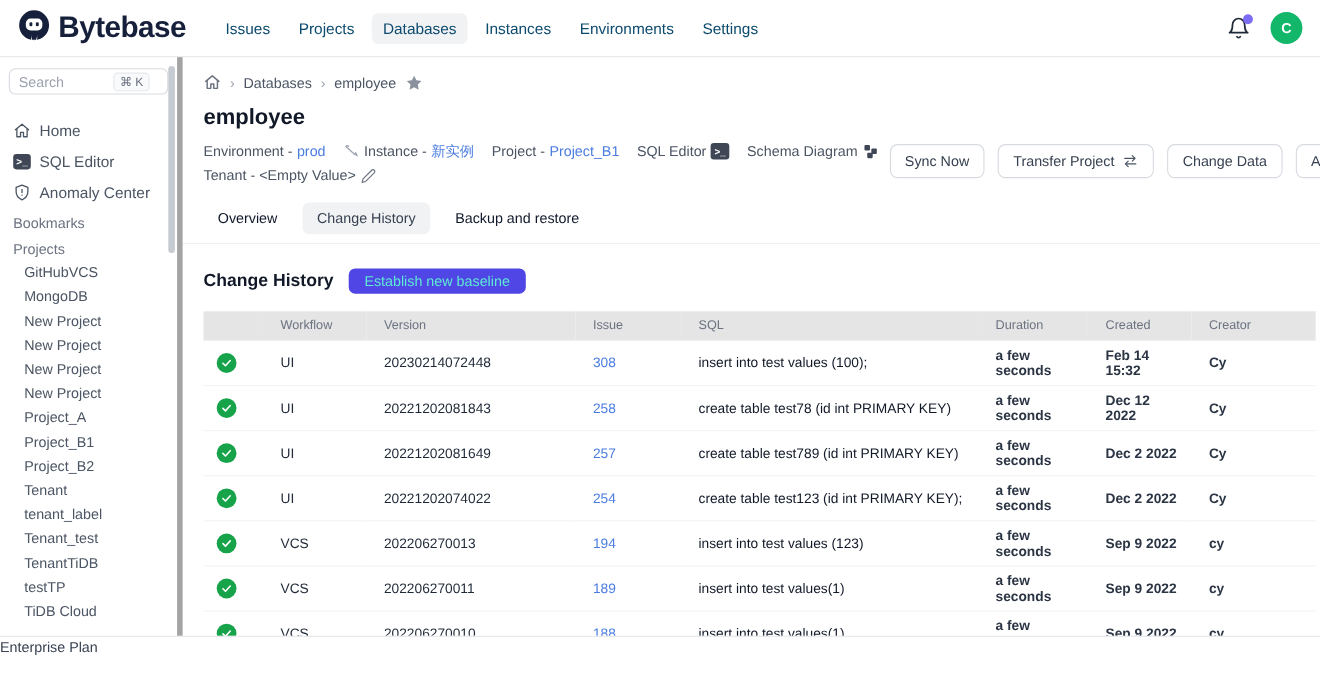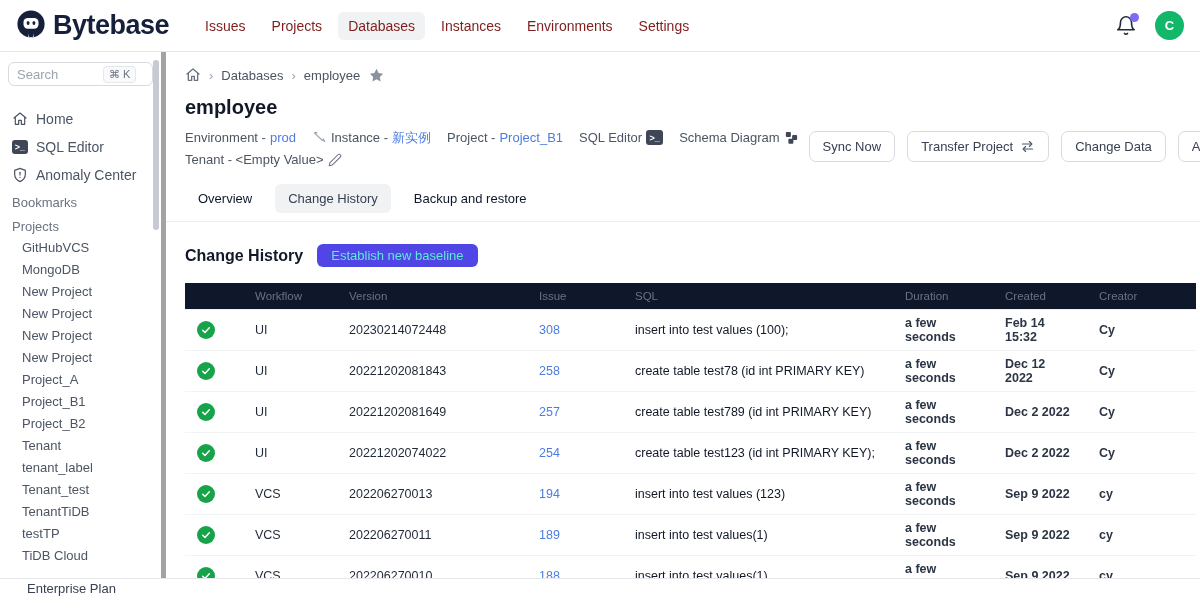--- a/index.html
+++ b/index.html
@@ -5,21 +5,21 @@
   * { margin:0; padding:0; box-sizing:border-box; }
   html,body { background:#fff; }
   body { font-family:"Liberation Sans", sans-serif; color:#374151; }
   #app { position:relative; width:1200px; height:613px; background:#fff; overflow:hidden; }
 
   
   .navbar { height:52px; display:flex; align-items:center; border-bottom:1px solid #e5e7eb; padding:0 16px; }
   .logo { display:flex; align-items:center; gap:7px; cursor:pointer; }
   .logo-text { font-size:27px; font-weight:bold; color:#16203a; letter-spacing:-0.5px; }
   .nav-links { display:flex; align-items:center; gap:6px; margin-left:26px; }
-  .nav-link { font-size:14px; color:#7f1d1d; padding:6px 10px; border-radius:6px; cursor:pointer; white-space:nowrap; }
+  .nav-link { font-size:14px; color:#0c4a6e; padding:6px 10px; border-radius:6px; cursor:pointer; white-space:nowrap; }
   .nav-link.active { background:#f1f2f4; }
   .nav-right { margin-left:auto; display:flex; align-items:center; gap:18px; }
   .bell-wrap { position:relative; width:22px; height:22px; cursor:pointer; }
   .bell-dot { position:absolute; top:-2px; right:-2px; width:9px; height:9px; border-radius:50%; }
   .avatar { width:29px; height:29px; border-radius:50%; color:#fff; font-size:13px; font-weight:bold;
             display:flex; align-items:center; justify-content:center; cursor:pointer; }
 
   
   .body-row { display:flex; height:545px; }
   .sidebar { position:relative; width:166px; border-right:5px solid #a3a3a3; padding:10px 8px 0 8px; flex-shrink:0; overflow:hidden; }
@@ -31,21 +31,21 @@
   .side-nav { margin-top:19px; }
   .side-item { display:flex; align-items:center; gap:8px; font-size:14px; color:#4b5563; padding:5px 4px; border-radius:6px; cursor:pointer; height:28px; }
   .side-item svg { flex-shrink:0; }
   .side-section { font-size:13px; color:#6b7280; padding:6px 4px 2px 4px; height:24px; }
   .proj-list { }
   .proj-item { font-size:13px; color:#4b5563; padding:3px 4px 3px 14px; height:22px; cursor:pointer; white-space:nowrap; overflow:hidden; text-overflow:ellipsis; }
   .archive-item { margin-top:10px; }
   .side-scrollthumb { position:absolute; top:8px; right:2px; width:6px; height:170px; background:#c6cad1; border-radius:3px; }
 
   .footerbar { position:absolute; left:0; bottom:0; width:100%; height:35px; border-top:1px solid #e5e7eb; background:#fff;
-               display:flex; align-items:flex-start; padding:2px 0 0 27px; font-size:13px; color:#374151; }
+               display:flex; align-items:flex-start; padding:2px 0 0 0; font-size:13px; color:#374151; }
 
   
   .main { flex:1; padding:12px 16px 0 19px; overflow:hidden; }
   .breadcrumb { display:flex; align-items:center; gap:8px; font-size:13px; color:#4b5563; height:22px; }
   .crumb-sep { color:#9ca3af; font-size:13px; }
   .crumb-link { cursor:pointer; }
   .page-title { font-size:20px; font-weight:bold; color:#111827; margin-top:10px; }
 
   .meta-actions-row { display:flex; margin-top:8px; }
   .meta-block { flex:1; }
@@ -63,21 +63,21 @@
   .tab { font-size:13px; color:#0f172a; padding:7px 13px; border-radius:6px; cursor:pointer; }
   .tab.active { background:#f1f2f4; color:#374151; }
   .main-divider { height:1px; background:#eceef1; margin:8px -16px 0 -19px; }
 
   .section-head { display:flex; align-items:center; gap:14px; margin-top:22px; }
   .section-title { font-size:16px; font-weight:bold; color:#111827; }
   .btn-primary { border:none; border-radius:6px; color:#5eead4; font-size:13px; font-weight:500; padding:4px 14px; cursor:pointer; font-family:inherit; }
 
   
   table.history { width:1011px; margin-top:16px; border-collapse:collapse; table-layout:fixed; }
-  .history th { background:#0f172a; font-size:11.5px; font-weight:normal; color:#6b7280; text-align:left;
+  .history th { background:#e5e5e5; font-size:11.5px; font-weight:normal; color:#6b7280; text-align:left;
                 padding:7px 8px 7px 16px; border-bottom:1px solid #eef0f3; }
   .history td { font-size:12.5px; color:#1f2937; padding:6px 8px 6px 16px; border-bottom:1px solid #f1f3f5; height:30px; }
   .history td.c-status { padding-left:12px; }
   .c-status { width:54px; }
   .c-workflow { width:94px; }
   .c-version { width:190px; }
   .c-issue { width:96px; }
   .c-sql { width:270px; }
   .c-duration { width:100px; }
   .c-created { width:94px; }

